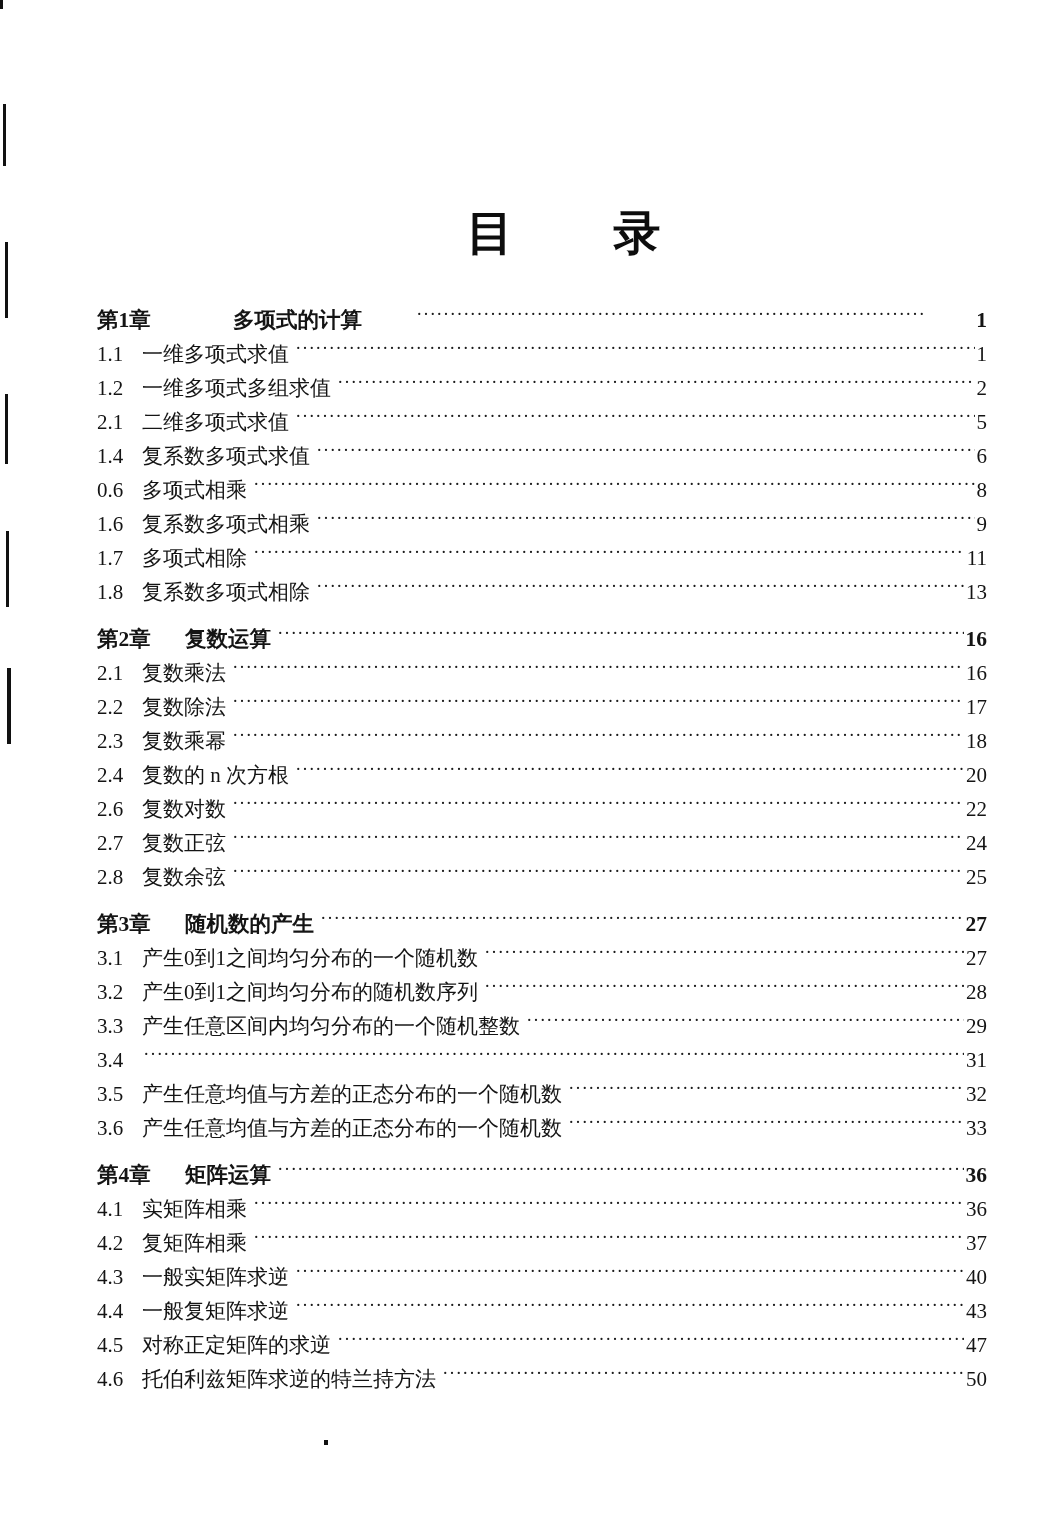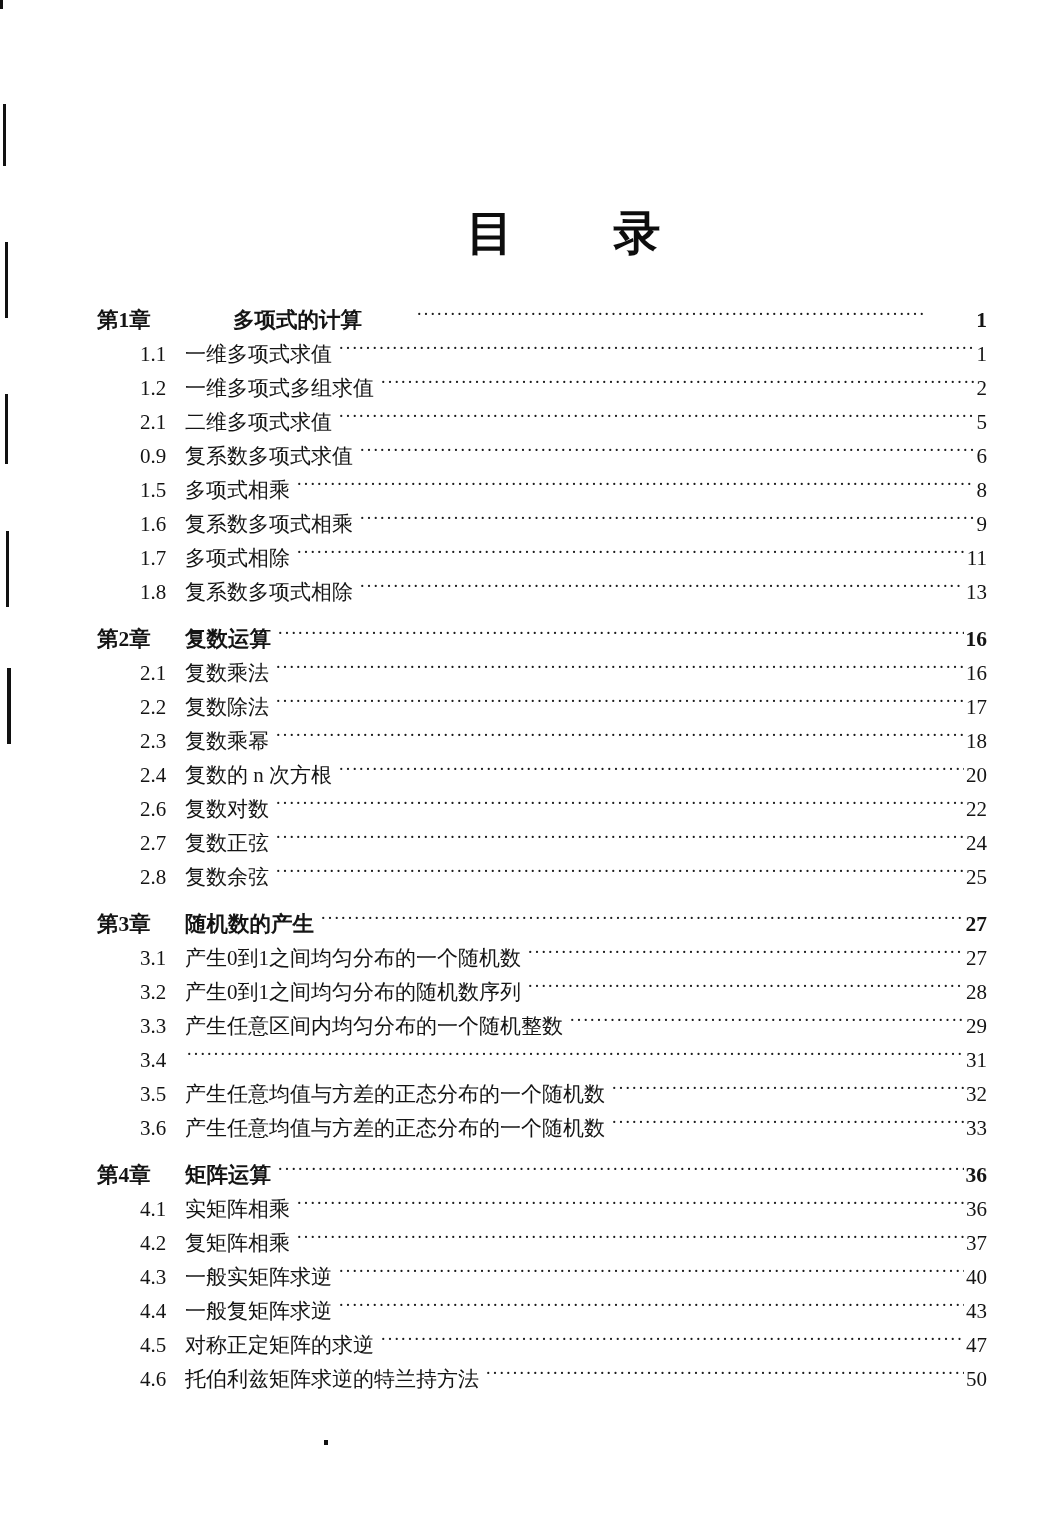--- a/index.html
+++ b/index.html
@@ -56,21 +56,20 @@
   }
   .chapter-row:first-child { margin-top: 0; gap: 48px; }
 
   .ch-label {
     flex: 0 0 auto;
     width: 88px;
   }
 
   .sec-num {
     flex: 0 0 auto;
-    margin-left: 43px;
     width: 45px;
   }
 
   .row-title {
     flex: 0 0 auto;
     padding-right: 5px;
     text-align: center;
   }
 
   .leader {
@@ -132,28 +131,28 @@
   </div>
 
   <div class="row section-row">
     <span class="sec-num">2.1</span>
     <span class="row-title">二维多项式求值</span>
     <span class="leader"></span>
     <span class="page-num">5</span>
   </div>
 
   <div class="row section-row">
-    <span class="sec-num">0.9</span>
+    <span class="sec-num">1.4</span>
     <span class="row-title">复系数多项式求值</span>
     <span class="leader"></span>
     <span class="page-num">6</span>
   </div>
 
   <div class="row section-row">
-    <span class="sec-num">1.5</span>
+    <span class="sec-num">0.6</span>
     <span class="row-title">多项式相乘</span>
     <span class="leader"></span>
     <span class="page-num">8</span>
   </div>
 
   <div class="row section-row">
     <span class="sec-num">1.6</span>
     <span class="row-title">复系数多项式相乘</span>
     <span class="leader"></span>
     <span class="page-num">9</span>

